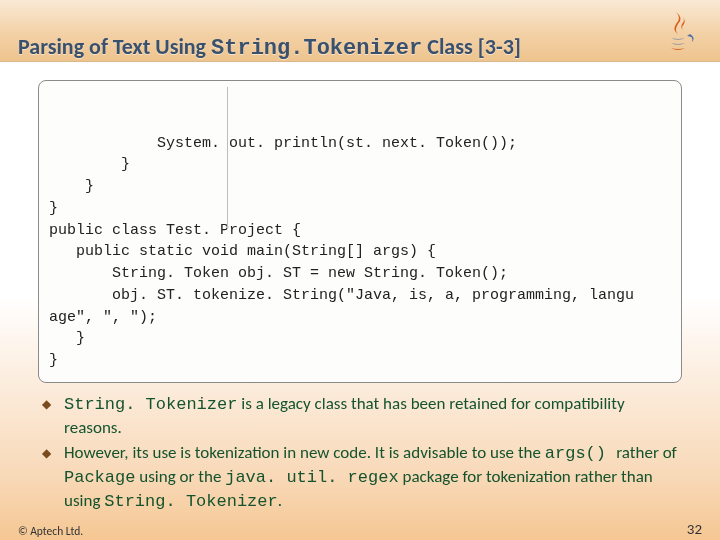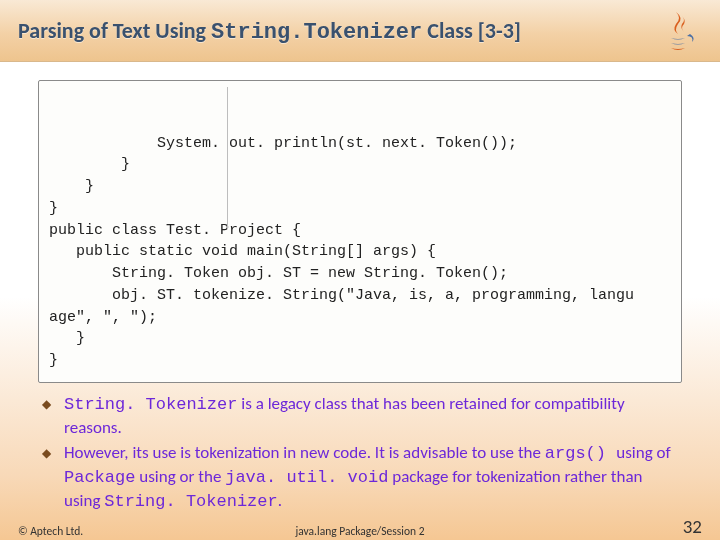--- a/index.html
+++ b/index.html
@@ -7,42 +7,42 @@
   body {
     font-family: Calibri, Arial, sans-serif;
     background: linear-gradient(180deg, #fff 0%, #fff 55%, #f8d9b8 88%, #f5c793 100%);
     position: relative;
   }
   .title-bar {
     height: 62px;
     background: linear-gradient(180deg, #f9e9d5 0%, #f3d1a6 55%, #eec48e 100%);
     border-bottom: 1px solid #d9b88c;
     display: flex;
-    align-items: center;
+    align-items: flex-end;
     padding: 0 18px;
     position: relative;
   }
   .title-text {
     font-size: 22px;
     font-weight: bold;
     color: #3a516e;
     text-shadow: 0 1px 0 rgba(255,255,255,0.5);
   }
   .title-text .mono { font-family: "Courier New", monospace; }
   .logo {
     position: absolute;
     right: 18px;
     top: 6px;
   }
   .logo svg { display: block; }
   .code-box {
     margin: 18px 38px 10px 38px;
     background: #fdfdfb;
     border: 1px solid #8a8a8a;
-    border-radius: 2px;
+    border-radius: 8px;
     padding: 8px 10px 10px 10px;
     font-family: "Courier New", monospace;
     font-size: 15px;
     line-height: 1.45;
     color: #222;
     white-space: pre-wrap;
     word-break: break-word;
     position: relative;
   }
   .code-box .vline {
@@ -63,41 +63,41 @@
   }
   .bullets .bul {
     width: 22px;
     flex-shrink: 0;
     font-size: 12px;
     color: #7a4b1e;
     padding-top: 4px;
   }
   .bullets .txt {
     font-size: 17px;
-    color: #6d28d9;
+    color: #14532d;
     line-height: 1.35;
   }
   .bullets .txt .mono { font-family: "Courier New", monospace; }
   .footer {
     position: absolute;
     left: 0; right: 0; bottom: 2px;
     display: flex;
     align-items: flex-end;
     font-size: 11.5px;
     color: #333;
     padding: 0 18px;
   }
   .footer .center {
     position: absolute;
     left: 50%;
     transform: translateX(-50%);
   }
   .footer .num {
     margin-left: auto;
-    font-size: 19px;
+    font-size: 15px;
   }
 </style>
 </head>
 <body>
 
 <div class="title-bar">
   <div class="title-text">
     <span>Parsing of Text Using </span><span class="mono">String.Tokenizer</span><span> Class [3-3]</span>
   </div>
   <div class="logo">
@@ -130,22 +130,21 @@
 <div class="bullets">
   <div class="row">
     <div class="bul">◆</div>
     <div class="txt">
       <span class="mono">String. Tokenizer</span><span> is a legacy class that has been retained for compatibility reasons.</span>
     </div>
   </div>
   <div class="row">
     <div class="bul">◆</div>
     <div class="txt">
-      <span>However, its use is tokenization in new code. It is advisable to use the </span><span class="mono">args() </span><span> using of </span><span class="mono">Package</span><span> using or the </span><span class="mono">java. util. void</span><span> package for tokenization rather than using </span><span class="mono">String. Tokenizer</span><span>.</span>
+      <span>However, its use is tokenization in new code. It is advisable to use the </span><span class="mono">args() </span><span> rather of </span><span class="mono">Package</span><span> using or the </span><span class="mono">java. util. regex</span><span> package for tokenization rather than using </span><span class="mono">String. Tokenizer</span><span>.</span>
     </div>
   </div>
 </div>
 
 <div class="footer">
   <span>© Aptech Ltd.</span>
-  <span class="center">java.lang Package/Session 2</span>
   <span class="num">32</span>
 </div>
 
 </body></html>

